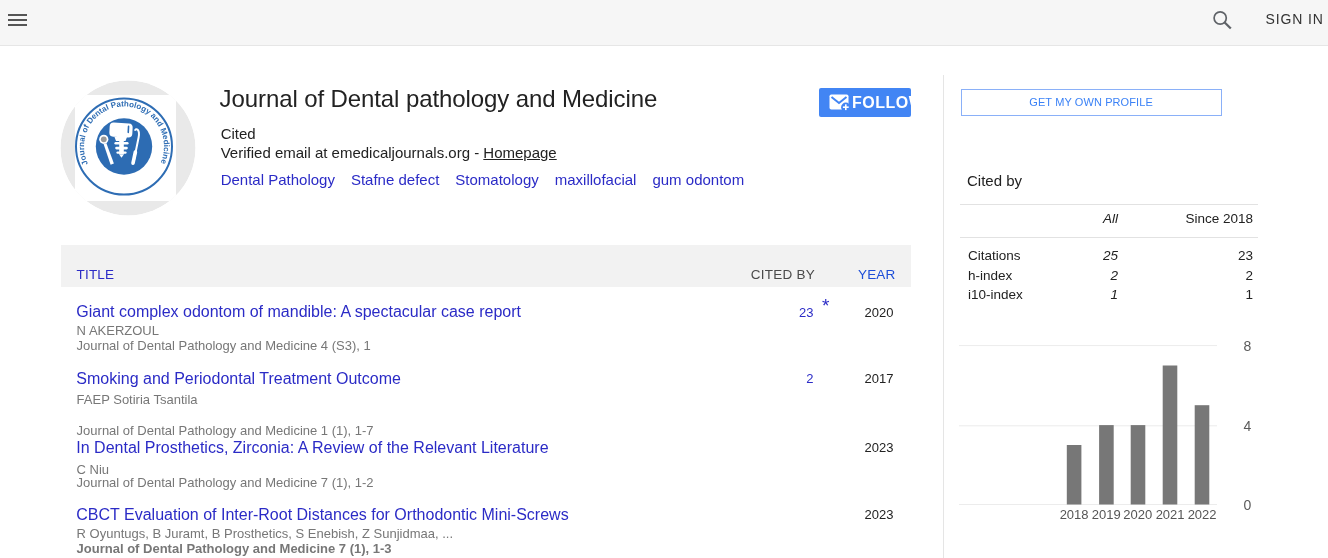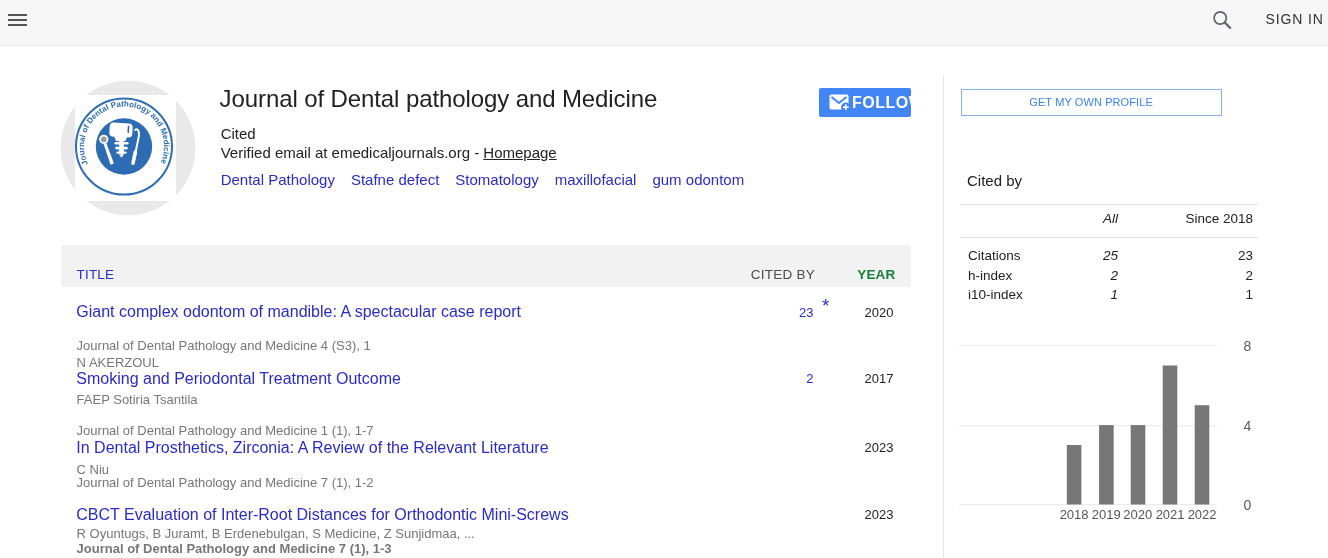--- a/index.html
+++ b/index.html
@@ -141,37 +141,37 @@
     <text x="147.3" y="178.6">2019</text>
     <text x="178.8" y="178.6">2020</text>
     <text x="211.1" y="178.6">2021</text>
     <text x="243.1" y="178.6">2022</text>
   </g>
 </svg>
 
 <div id="thead">
   <div class="h" style="left:15.5px; color:#2b2bc6; letter-spacing:0.2px;">TITLE</div>
   <div class="h" style="right:96px; color:#4a4a4a; letter-spacing:0.25px;">CITED BY</div>
-  <div class="h" style="right:15.5px; color:#15803d; letter-spacing:0.2px;font-weight:bold;">YEAR</div>
+  <div class="h" style="right:15.5px; color:#1d4ed8; letter-spacing:0.2px;">YEAR</div>
 </div>
 
 <div class="row-title" style="top:304.1px;">Giant complex odontom of mandible: A spectacular case report</div>
-<div class="row-sub" style="top:324.3px;margin-top:32px;">N AKERZOUL</div>
+<div class="row-sub" style="top:324.3px;">N AKERZOUL</div>
 <div class="row-sub" style="top:339.1px;">Journal of Dental Pathology and Medicine 4 (S3), 1</div>
 <div class="cited" style="top:305.7px;">23</div>
 <div class="abs" style="left:822px; top:295.5px; font-size:19px; line-height:19px; color:#2b2bc6;">*</div>
 <div class="yearv" style="top:305.7px;">2020</div>
 
 <div class="row-title" style="top:370.8px;">Smoking and Periodontal Treatment Outcome</div>
 <div class="row-sub" style="top:392.5px;">FAEP Sotiria Tsantila</div>
 <div class="row-sub" style="top:424px;">Journal of Dental Pathology and Medicine 1 (1), 1-7</div>
 <div class="cited" style="top:372px;">2</div>
 <div class="yearv" style="top:372px;">2017</div>
 
 <div class="row-title" style="top:440.2px;">In Dental Prosthetics, Zirconia: A Review of the Relevant Literature</div>
 <div class="row-sub" style="top:463px;">C Niu</div>
 <div class="row-sub" style="top:476.2px;text-align:center;">Journal of Dental Pathology and Medicine 7 (1), 1-2</div>
 <div class="yearv" style="top:441.4px;">2023</div>
 
 <div class="row-title" style="top:506.9px;">CBCT Evaluation of Inter-Root Distances for Orthodontic Mini-Screws</div>
-<div class="row-sub" style="top:527px;">R Oyuntugs, B Juramt, B Erdenebulgan, S Medicine, Z Sunjidmaa, ...</div>
+<div class="row-sub" style="top:527px;">R Oyuntugs, B Juramt, B Prosthetics, S Enebish, Z Sunjidmaa, ...</div>
 <div class="row-sub" style="top:541.5px;font-weight:bold;">Journal of Dental Pathology and Medicine 7 (1), 1-3</div>
 <div class="yearv" style="top:508.1px;">2023</div>
 
 </body></html>

